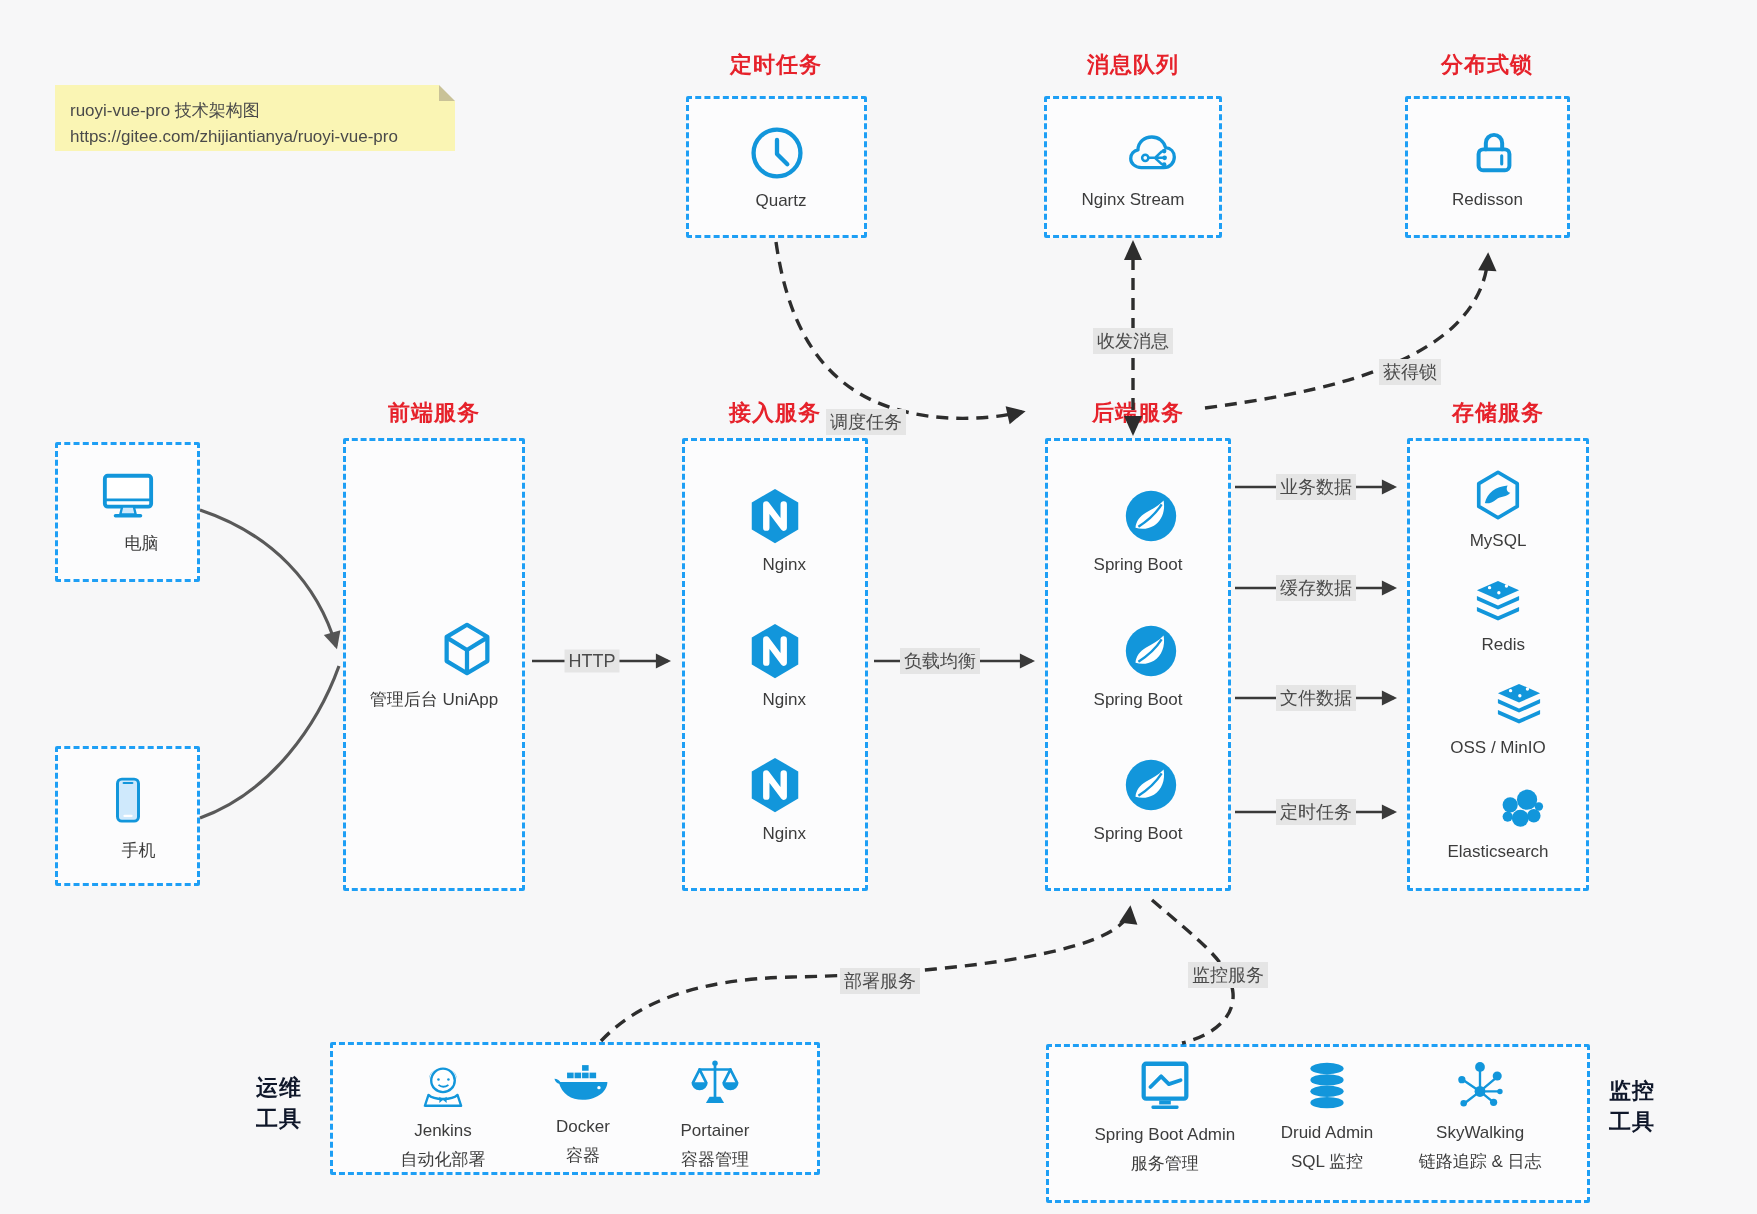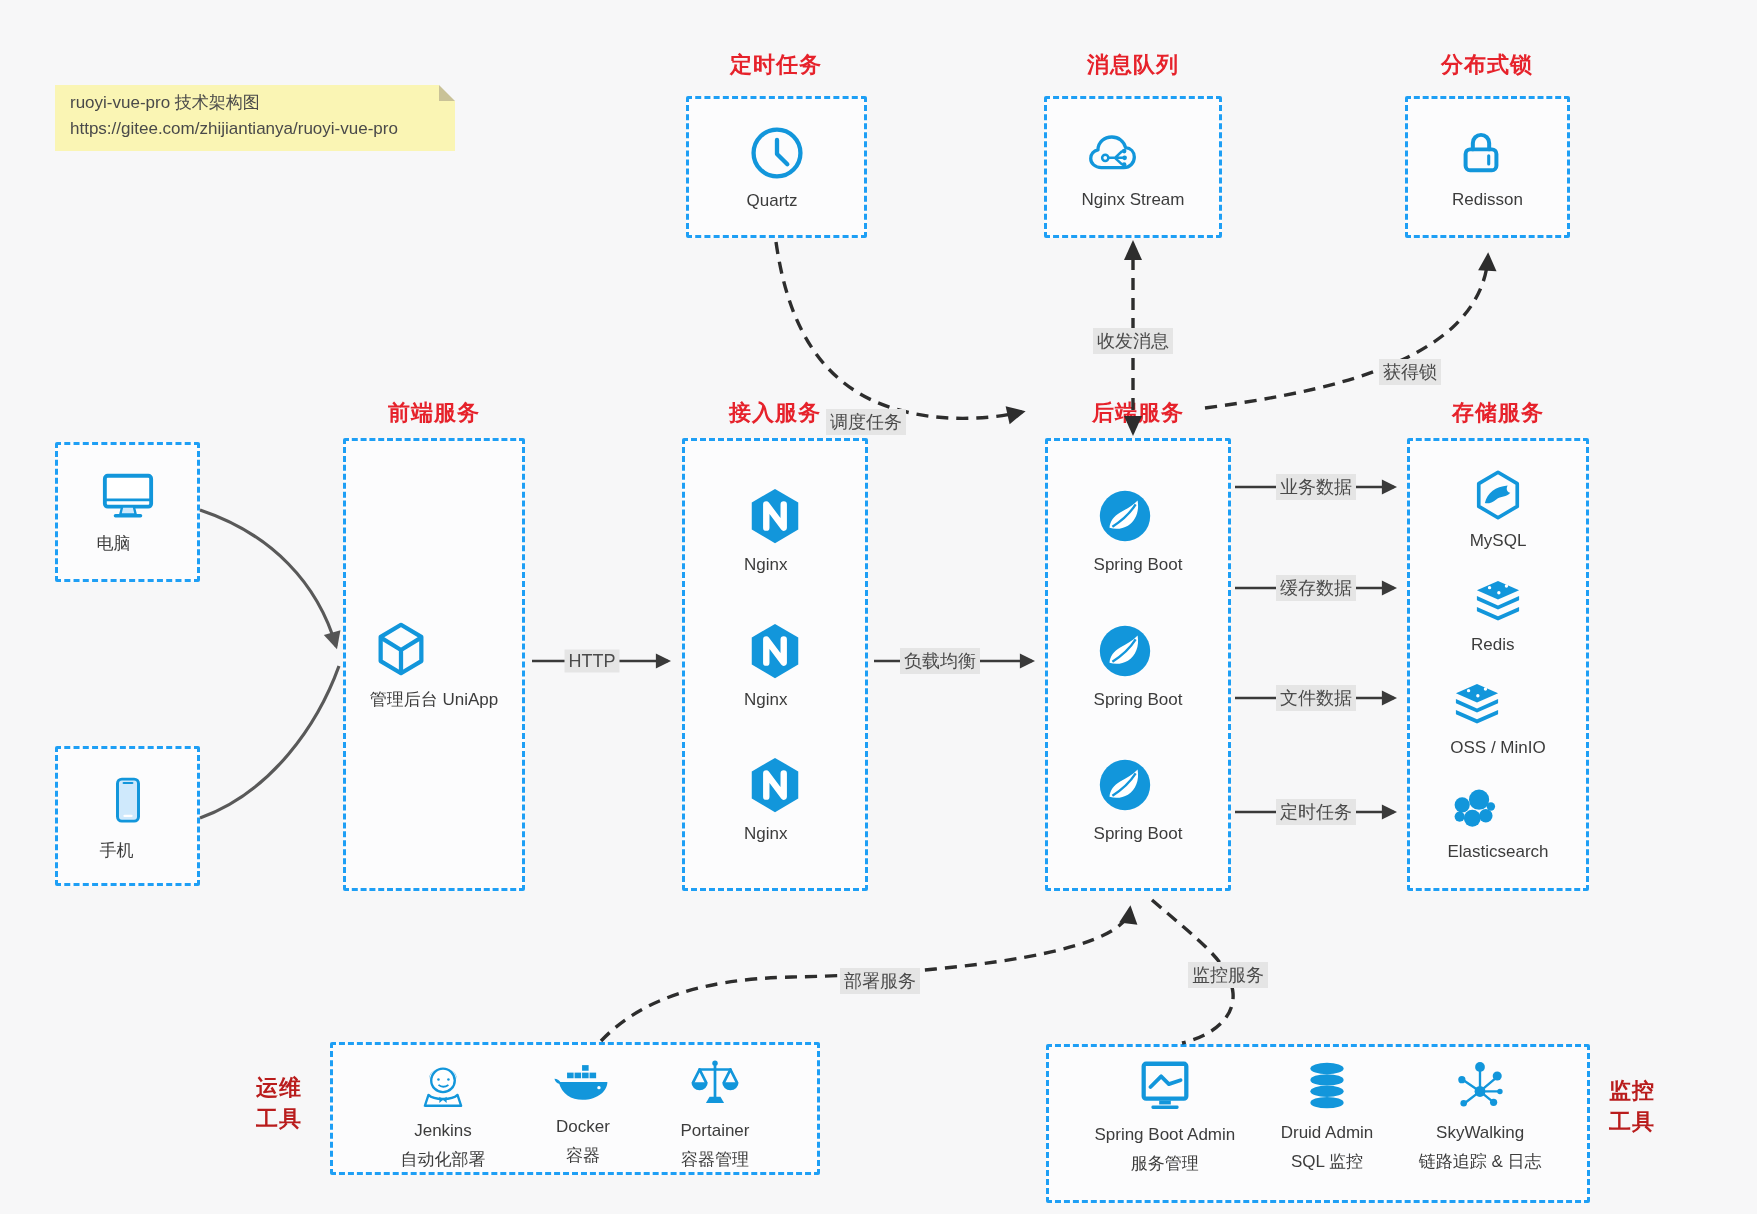--- a/index.html
+++ b/index.html
@@ -10,36 +10,36 @@
   }
   .dash-box{
     position:absolute;border:3px dashed #1E9FF5;background:#fcfcfd;
     box-sizing:border-box;border-radius:2px;
   }
   .sec-title{
     position:absolute;transform:translateX(-50%);font-size:22px;font-weight:bold;
     color:#E6222B;white-space:nowrap;letter-spacing:1px;
   }
   .side-title{
-    position:absolute;font-size:22px;font-weight:bold;color:#b91c1c;
+    position:absolute;font-size:22px;font-weight:bold;color:#0f172a;
     width:48px;line-height:31px;text-align:center;letter-spacing:1px;
   }
   .col{display:flex;flex-direction:column;justify-content:space-evenly;align-items:center;}
-  .cell{display:flex;flex-direction:column;align-items:flex-start;gap:8px;}
+  .cell{display:flex;flex-direction:column;align-items:flex-end;gap:8px;}
   .cell .lbl{font-size:17px;color:#3c3c3c;white-space:nowrap;}
   .hcells{display:flex;flex-direction:row;justify-content:space-evenly;align-items:flex-start;padding-top:10px;}
   .hcell{display:flex;flex-direction:column;align-items:center;gap:6px;}
   .hcell .nm,.hcell .ds{font-size:17px;line-height:23px;color:#3c3c3c;white-space:nowrap;text-align:left;}
   .edge-lbl{
     position:absolute;transform:translate(-50%,-50%);font-size:18px;color:#4a4a4a;
     background:#e5e5e5;padding:1px 4px;white-space:nowrap;z-index:5;
   }
   .note{
     position:absolute;left:55px;top:85px;width:400px;height:66px;background:#FAF5B4;
-    box-sizing:border-box;padding:5px 0 0 15px;font-size:17px;line-height:26px;color:#4a4a4a;
+    box-sizing:border-box;padding:13px 0 0 15px;font-size:17px;line-height:26px;color:#4a4a4a;
   }
   .note .fold{
     position:absolute;top:0;right:0;width:0;height:0;
     border-top:16px solid #f7f7f8;border-left:16px solid #c9c297;
   }
   svg.overlay{position:absolute;left:0;top:0;z-index:4;pointer-events:none;}
   .icon{display:block;}
 </style>
 </head>
 <body>

